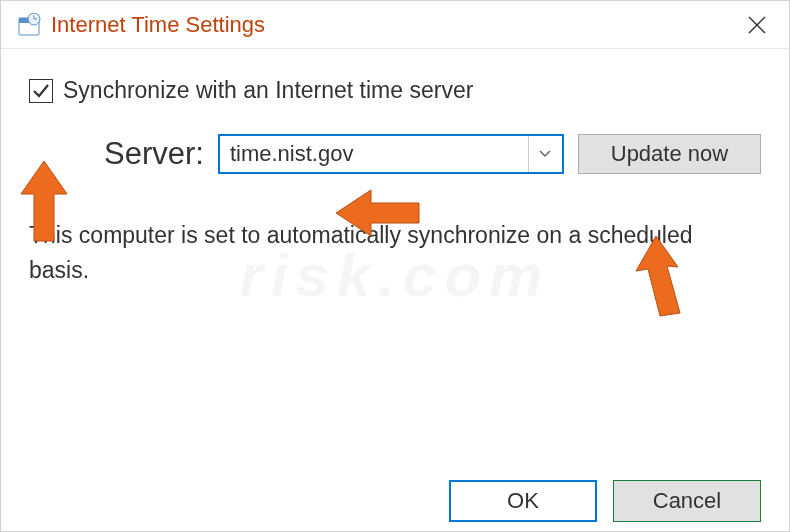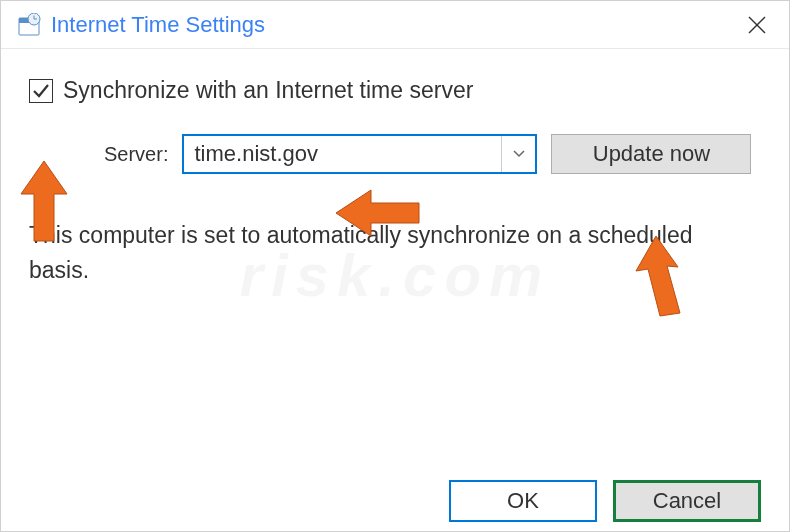--- a/index.html
+++ b/index.html
@@ -53,21 +53,21 @@
       border-bottom: 1px solid #e8e8e8;
       position: relative;
     }
     .titlebar-icon {
       width: 24px;
       height: 24px;
       margin-right: 10px;
     }
     .titlebar-title {
       font-size: 22px;
-      color: #3b82f6;
+      color: #c2410c;
     }
     .close-btn {
       position: absolute;
       right: 18px;
       top: 10px;
       width: 28px;
       height: 28px;
       font-size: 22px;
       font-weight: 300;
       color: #333;
@@ -110,21 +110,21 @@
       color: #333;
     }
     .server-row {
       display: flex;
       align-items: center;
       margin-left: 75px;
       margin-bottom: 44px;
       gap: 14px;
     }
     .server-label {
-      font-size: 20px;
+      font-size: 31px;
       color: #333;
     }
     .combobox {
       width: 355px;
       height: 40px;
       border: 2px solid #0078d7;
       display: flex;
       align-items: center;
       position: relative;
       background: #fff;
@@ -181,21 +181,21 @@
       display: flex;
       align-items: center;
       justify-content: center;
       cursor: pointer;
     }
     .btn-ok {
       border: 2px solid #0078d7;
       background: #fff;
     }
     .btn-cancel {
-      border: 3px solid #15803d;
+      border: 1px solid #15803d;
       background: #e1e1e1;
     }
     .arrow-annotation {
       position: absolute;
       pointer-events: none;
       z-index: 5;
     }
   </style>
 </head>
 <body>

